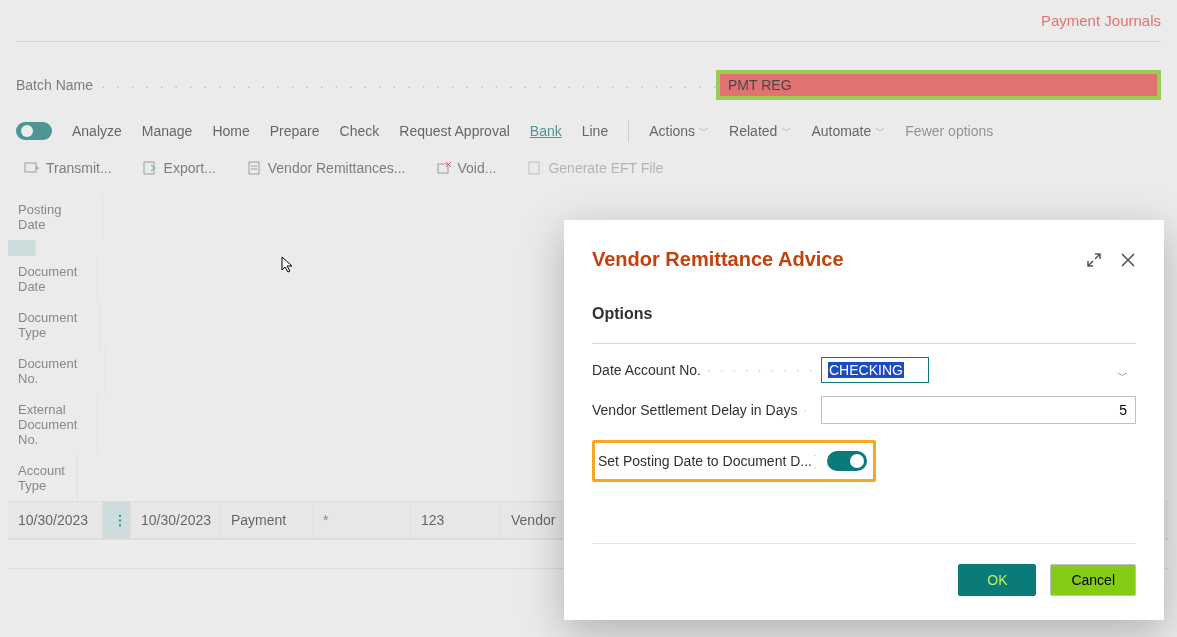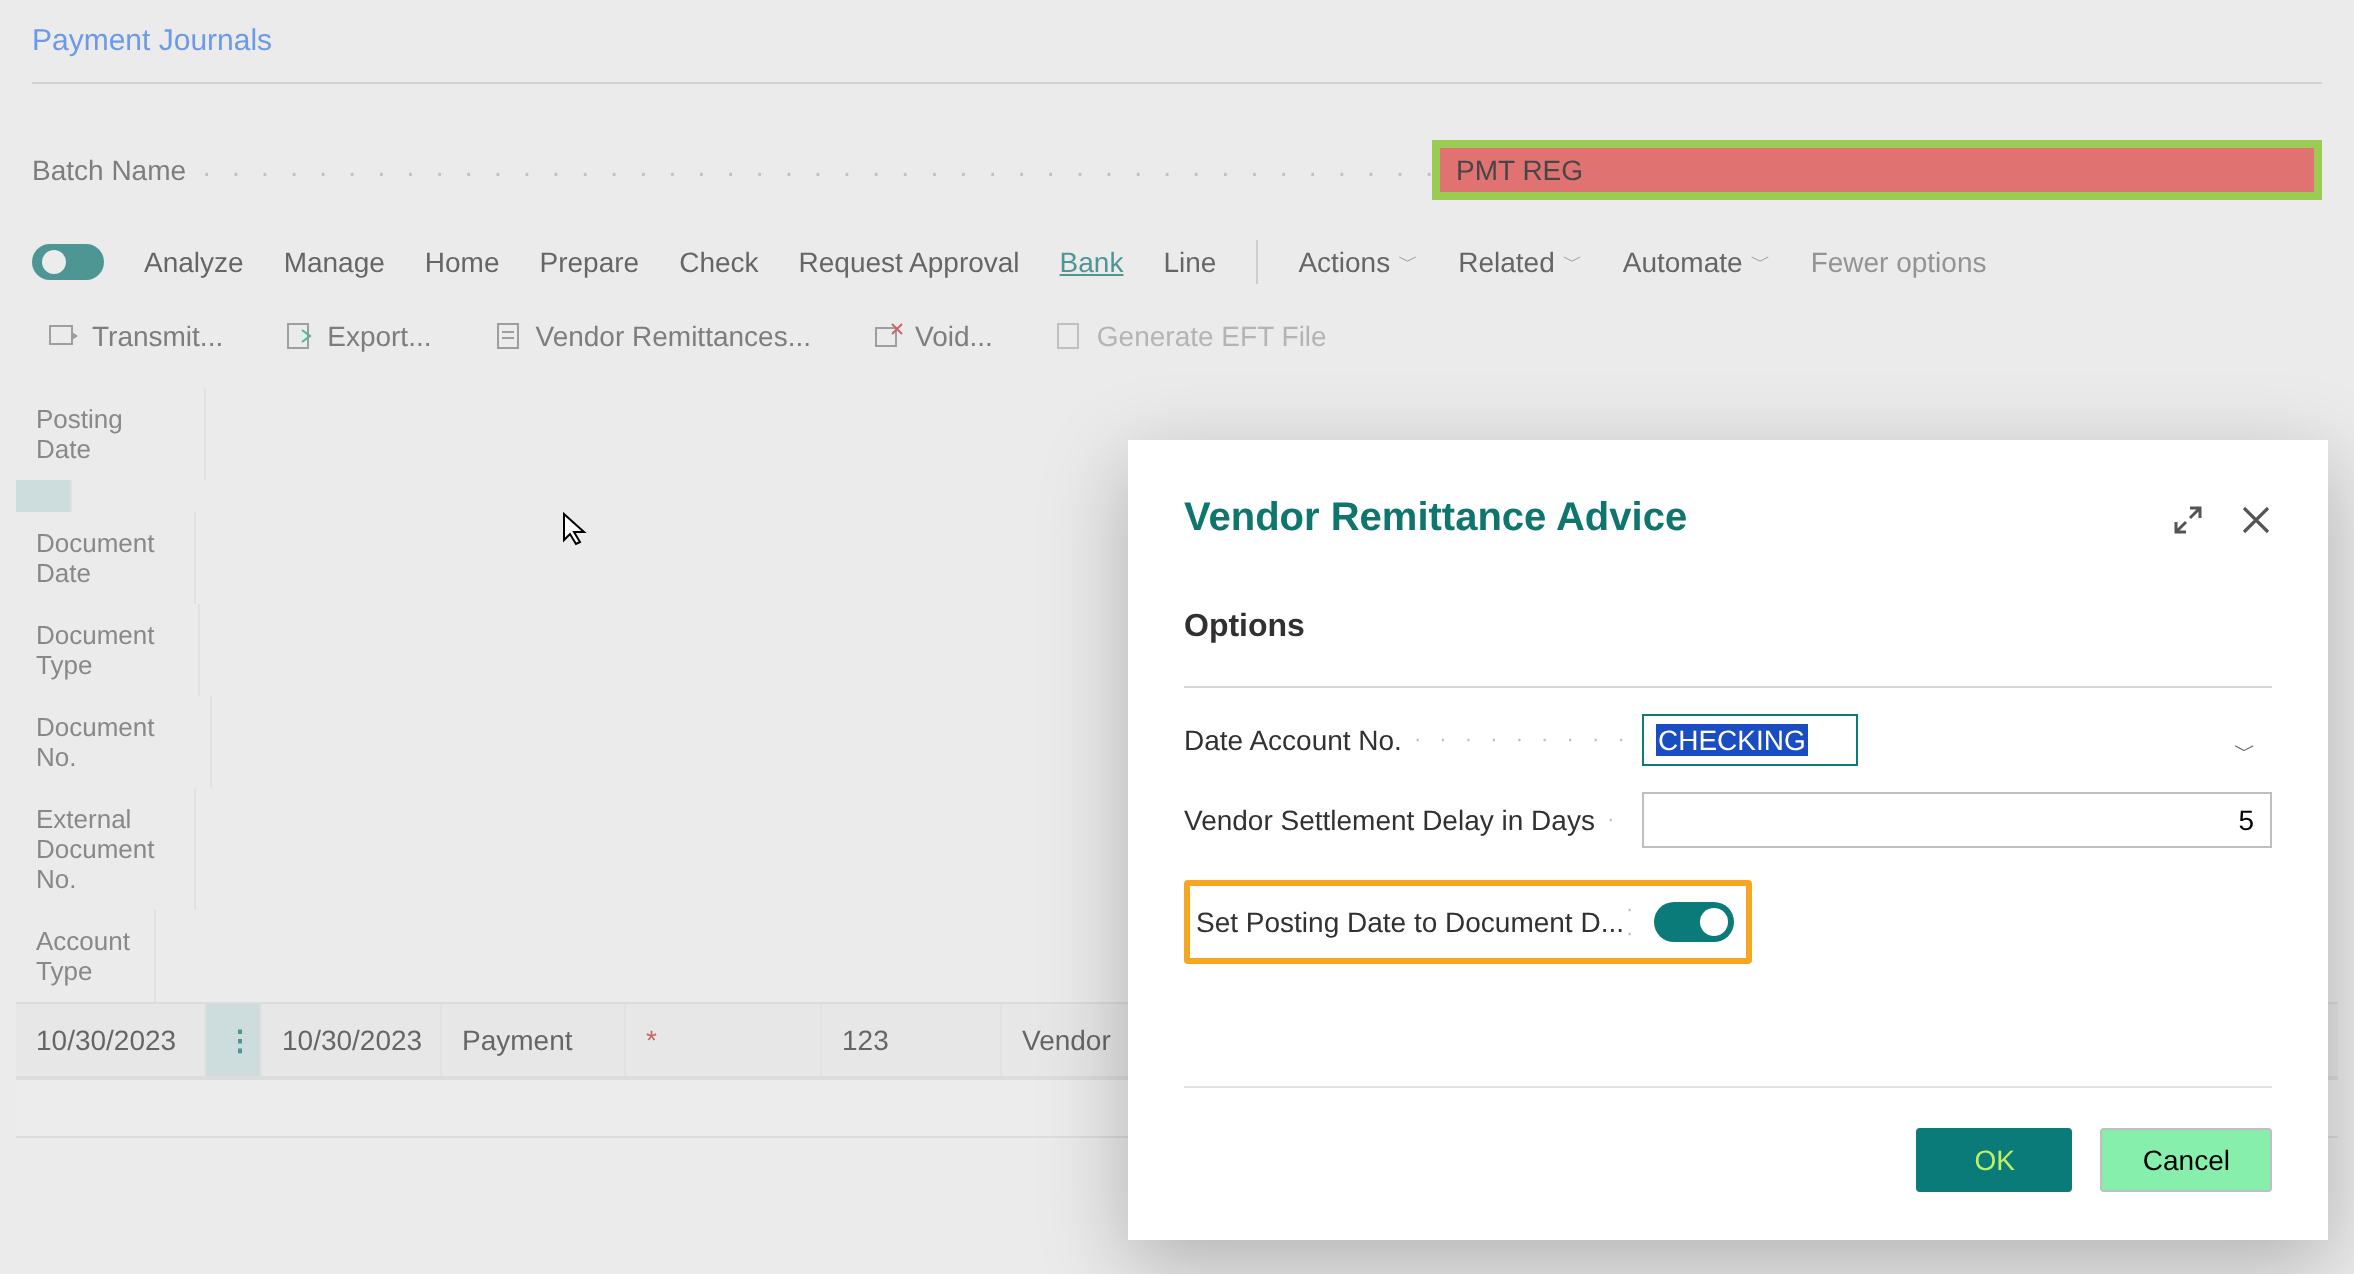--- a/index.html
+++ b/index.html
@@ -13,21 +13,21 @@
     position: relative;
     overflow: hidden;
   }
   .page-dim {
     position: absolute; inset: 0;
     background: rgba(200,200,200,0.35);
     pointer-events: none;
     z-index: 5;
   }
   .content { position: absolute; inset: 0; background: #fdfdfd; }
-  .page-title { font-size: 15px; color: #3b82f6; padding: 12px 16px; }
+  .page-title { font-size: 15px; color: #ef4444; padding: 12px 16px; text-align: right; }
   .hr { border-top: 1px solid #d8d8d8; margin: 0 16px; }
 
   .batch-row { display: flex; align-items: center; margin: 28px 16px 20px; }
   .batch-label { color: #555; margin-right: 8px; white-space: nowrap; }
   .dots { flex: 1; height: 14px; overflow: hidden; color: #bbb; letter-spacing: 3px; white-space: nowrap; }
   .batch-input { width: 445px; border: 4px solid #84cc16; background: #ef4444; padding: 5px 8px; font-size: 14px; height: 30px; }
 
   .toolbar1 { display: flex; align-items: center; gap: 20px; padding: 0 16px 8px; color: #323130; border-bottom: 0; }
   .toggle { width: 36px; height: 18px; border-radius: 9px; background: #0b7b79; position: relative; }
   .toggle::after { content: ""; position: absolute; width: 12px; height: 12px; background: #fff; border-radius: 50%; top: 3px; left: 5px; }
@@ -62,21 +62,21 @@
     position: absolute;
     left: 564px; top: 220px;
     width: 600px; height: 400px;
     background: #fff;
     box-shadow: 0 12px 40px rgba(0,0,0,0.25);
     z-index: 50;
     display: flex; flex-direction: column;
     padding: 28px 28px 24px;
   }
   .dlg-head { display: flex; justify-content: space-between; align-items: center; }
-  .dlg-title { font-size: 20px; font-weight: 600; color: #0f766e; }
+  .dlg-title { font-size: 20px; font-weight: 600; color: #c2410c; }
   .dlg-icons { display: flex; gap: 18px; color: #555; font-size: 16px; }
   .dlg-icons span { cursor: pointer; }
 
   .section-title { font-size: 16px; font-weight: 600; margin-top: 34px; padding-bottom: 20px; border-bottom: 1px solid #d6d6d6; }
 
   .field-row { display: flex; align-items: center; margin-top: 18px; }
   .field-label { color: #323130; white-space: nowrap; }
   .field-dots { flex: 1; overflow: hidden; white-space: nowrap; color: #bbb; letter-spacing: 3px; margin: 0 6px; font-size: 11px; }
   .field-input-wrap { width: 315px; position: relative; }
   .field-input { width: 100%; border: 1px solid #0b7b79; padding: 4px 24px 4px 6px; font-size: 14px; height: 28px; }
@@ -85,21 +85,21 @@
   .drop-arrow { position: absolute; right: 8px; top: 6px; font-size: 11px; color: #666; pointer-events: none; }
   .field-input-plain { width: 315px; border: 1px solid #bfbfbf; padding: 4px 8px; font-size: 14px; text-align: right; height: 28px; }
 
   .highlight-row { display: flex; align-items: center; margin-top: 16px; border: 3px solid #f5a623; border-radius: 2px; padding: 6px 6px 6px 3px; width: fit-content; }
   .hrow-label { width: 215px; overflow: hidden; text-overflow: ellipsis; white-space: nowrap; color: #323130; }
   .hrow-dots { width: 14px; color: #bbb; letter-spacing: 3px; font-size: 11px; }
   .toggle-on { width: 40px; height: 20px; background: #0b7b79; border-radius: 10px; position: relative; cursor: pointer; }
   .toggle-on::after { content: ""; position: absolute; right: 3px; top: 3px; width: 14px; height: 14px; background: #fff; border-radius: 50%; }
 
   .dlg-footer { margin-top: auto; border-top: 1px solid #e3e3e3; padding-top: 20px; display: flex; justify-content: flex-end; gap: 14px; }
-  .btn { min-width: 78px; padding: 7px 20px; border: 1px solid #bfbfbf; background: #86efac; font-size: 14px; cursor: pointer; border-radius: 2px; }
+  .btn { min-width: 78px; padding: 7px 20px; border: 1px solid #bfbfbf; background: #84cc16; font-size: 14px; cursor: pointer; border-radius: 2px; }
   .btn.primary { background: #0b7b79; color: #bef264; border-color: #0b7b79; }
 
   svg { display: block; }
 </style>
 </head>
 <body>
 
 <div class="content">
   <div class="page-title">Payment Journals</div>
   <div class="hr"></div>

